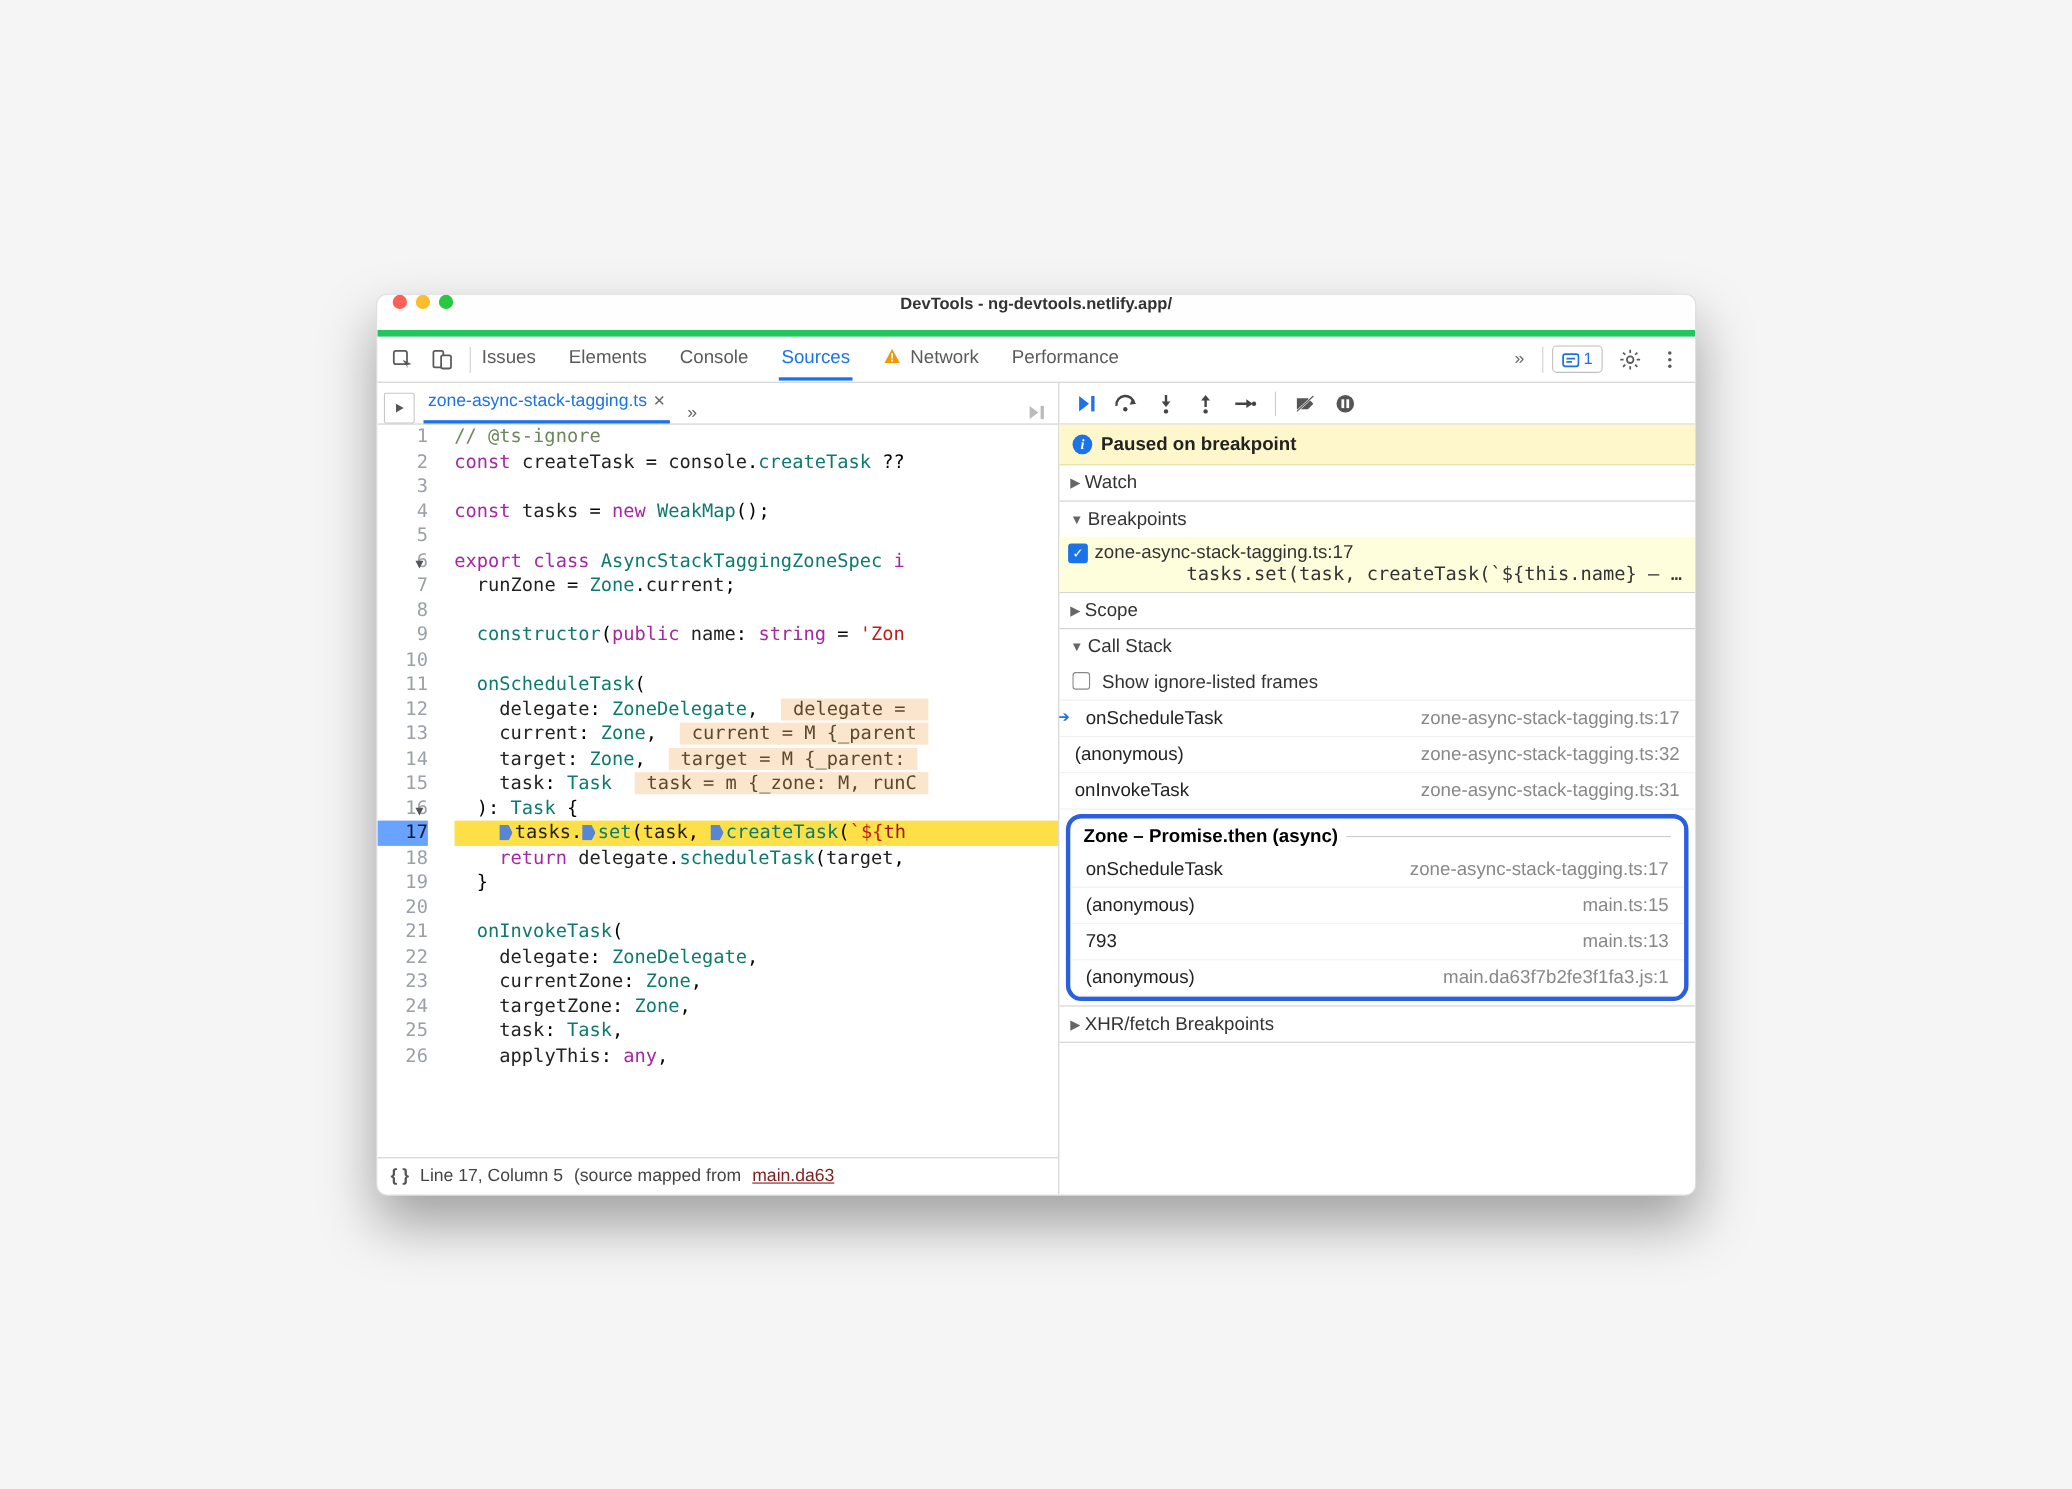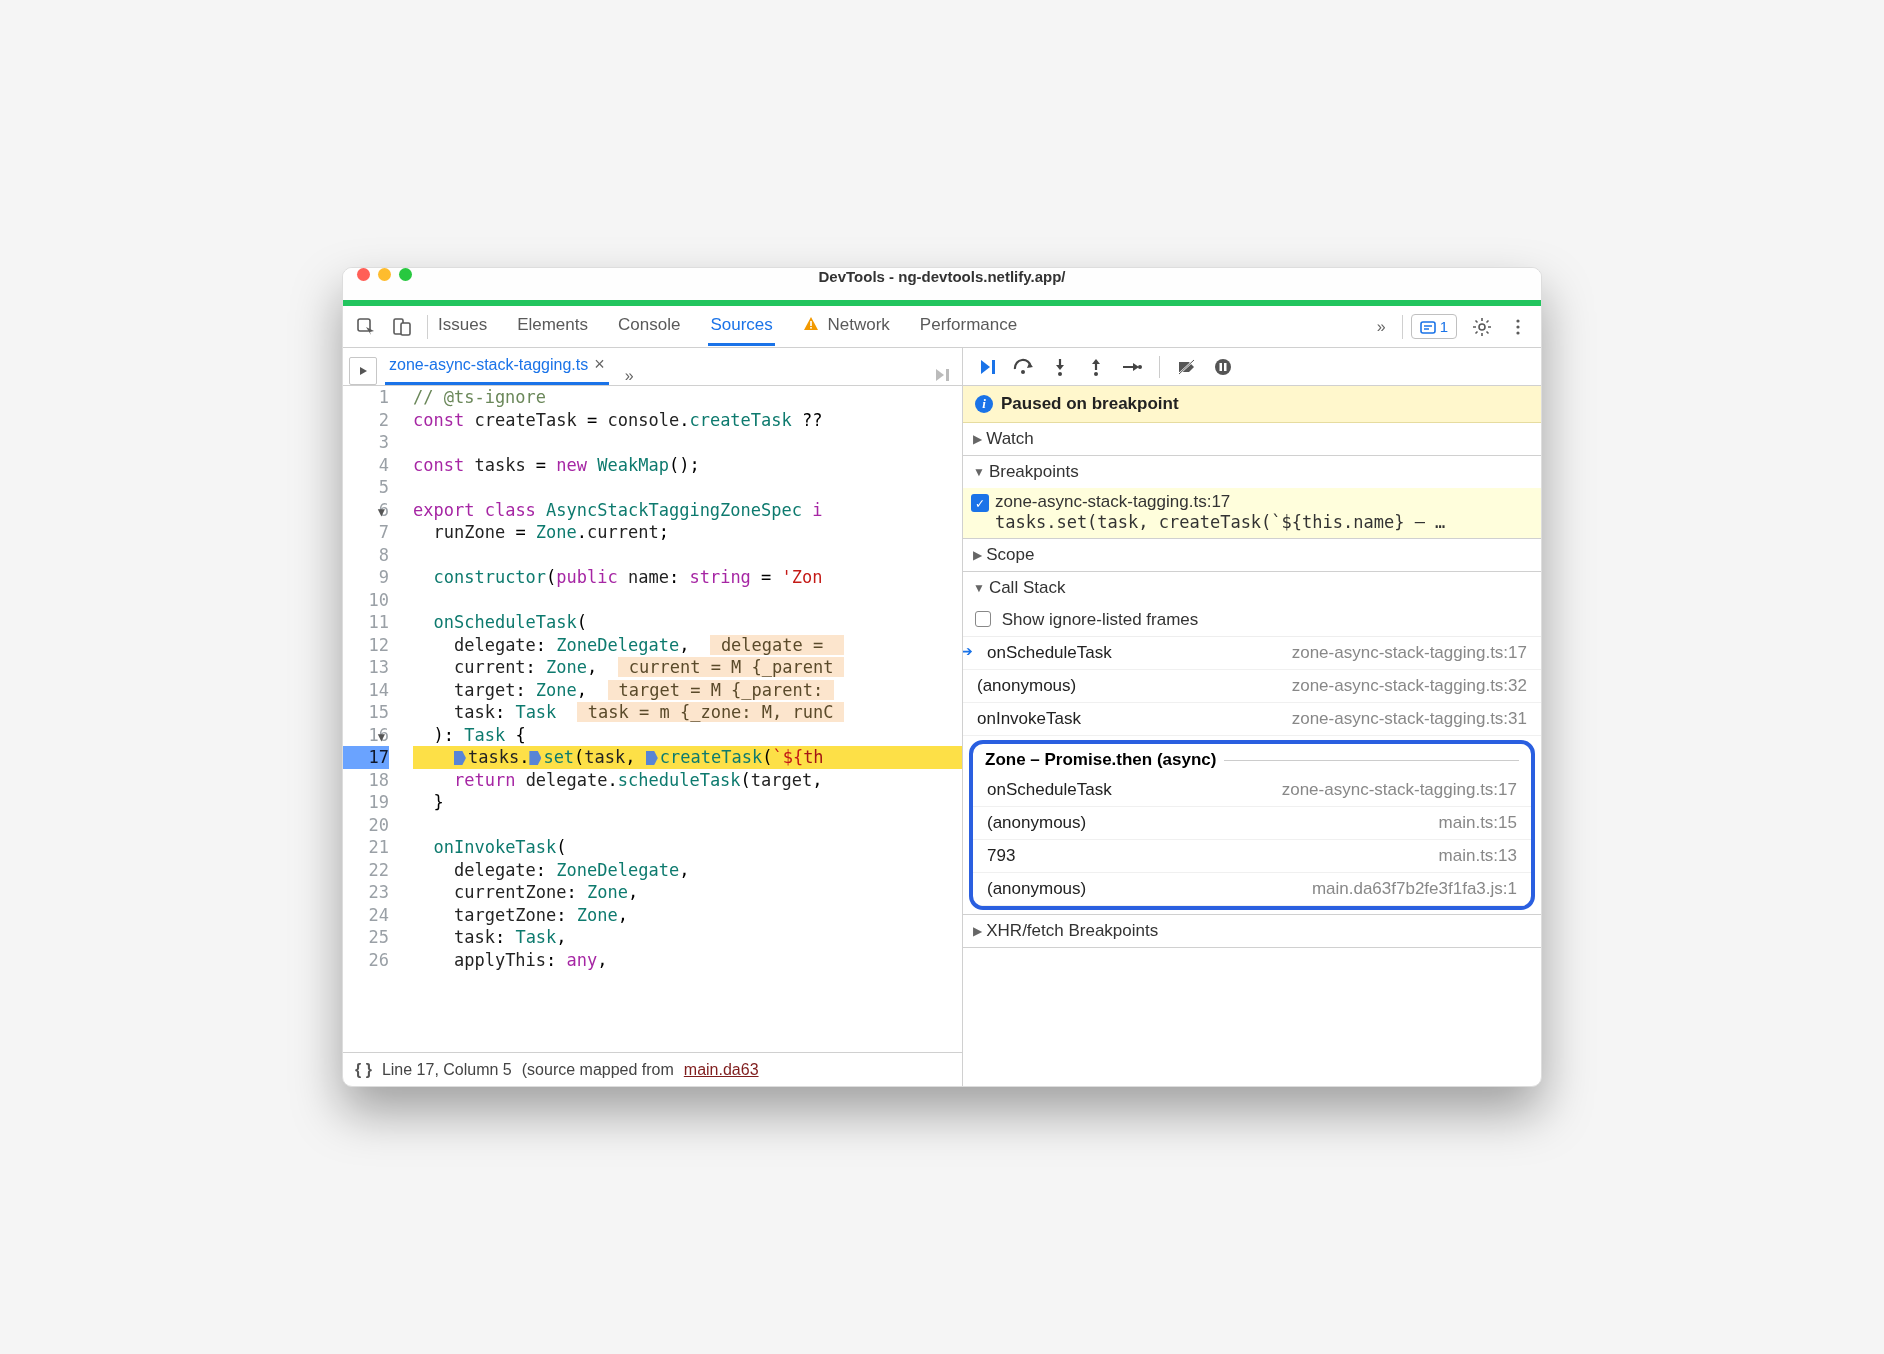--- a/index.html
+++ b/index.html
@@ -198,21 +198,21 @@
     font-size: 17px; color: #333;
     font-family: ui-monospace, Menlo, monospace;
     position: relative;
   }
   .bp-item .chk {
     position: absolute; left: 8px; top: 6px;
     width: 18px; height: 18px; background: #1a73e8; border-radius: 3px;
     display:flex; align-items:center; justify-content:center; color:#fff; font-size:14px;
   }
   .bp-item .file { font-family: -apple-system, sans-serif; }
-  .bp-item .snippet { color: #333; font-family: ui-monospace, Menlo, monospace; }
+  .bp-item .snippet { color: #333; font-family: ui-monospace, Menlo, monospace; text-align: right; }
 
   .chk-box {
     width: 16px; height: 16px; border: 1.5px solid #888; border-radius: 3px; display:inline-block; margin-right: 6px; vertical-align: -2px;
   }
   .ignore-row { padding: 6px 12px; font-size: 17px; color: #333; border-bottom: 1px solid #eee; }
 
   .stack { font-size: 17px; }
   .frame {
     display: flex; justify-content: space-between;
     padding: 6px 14px;

